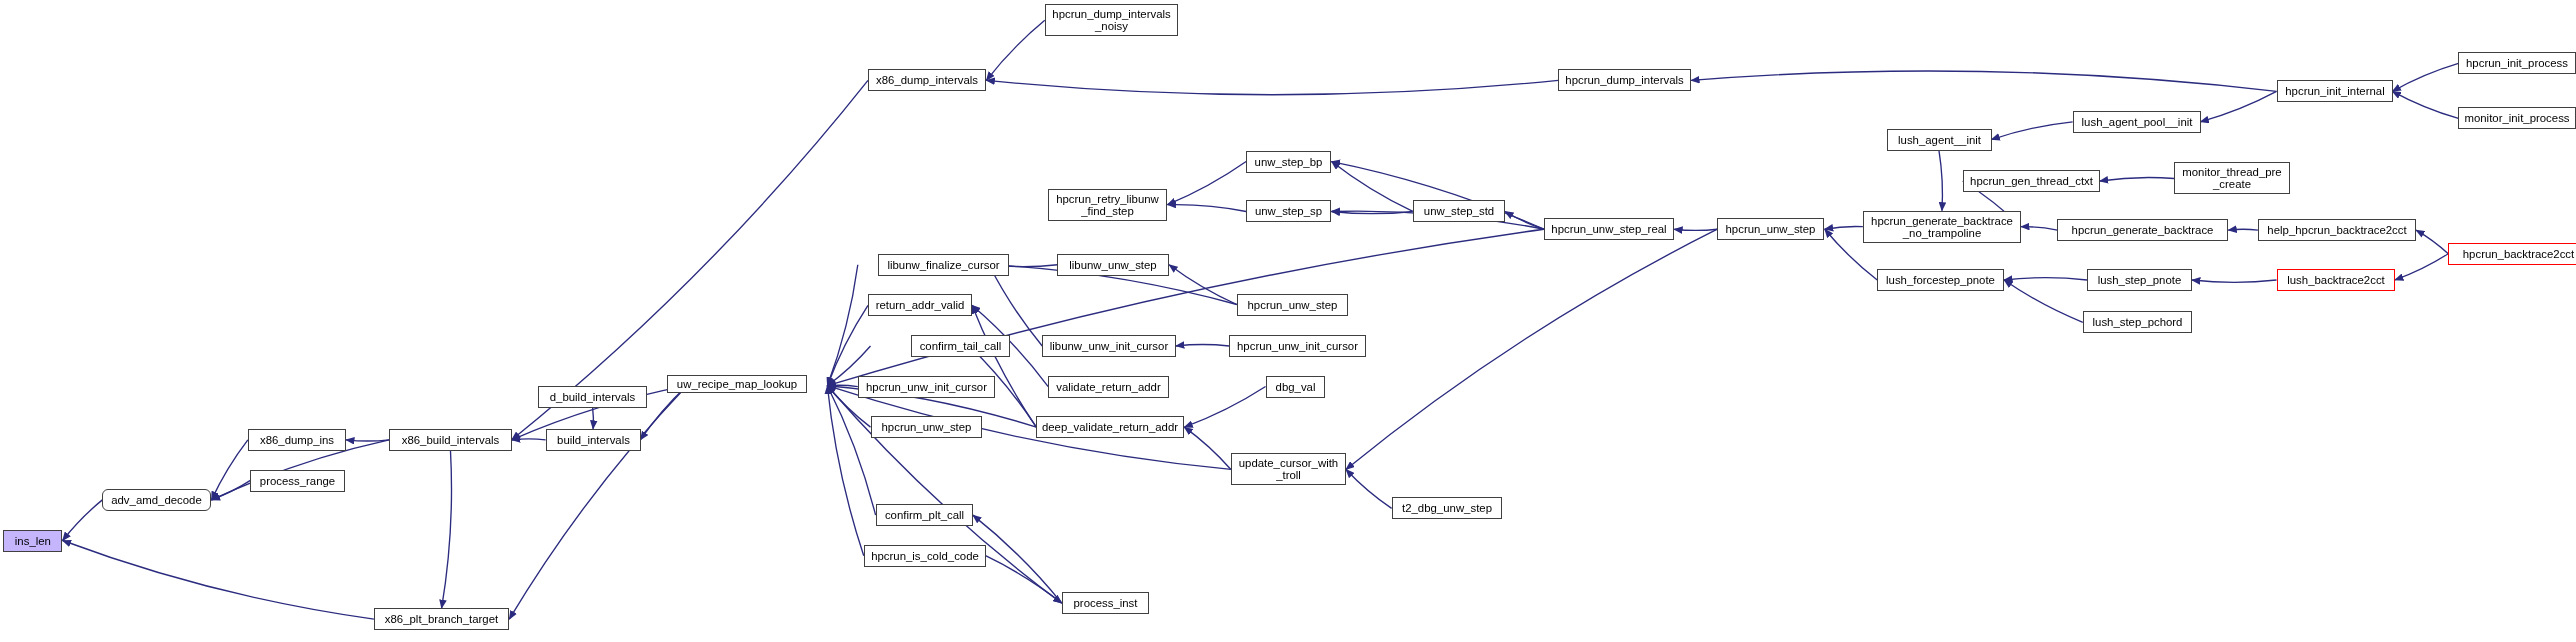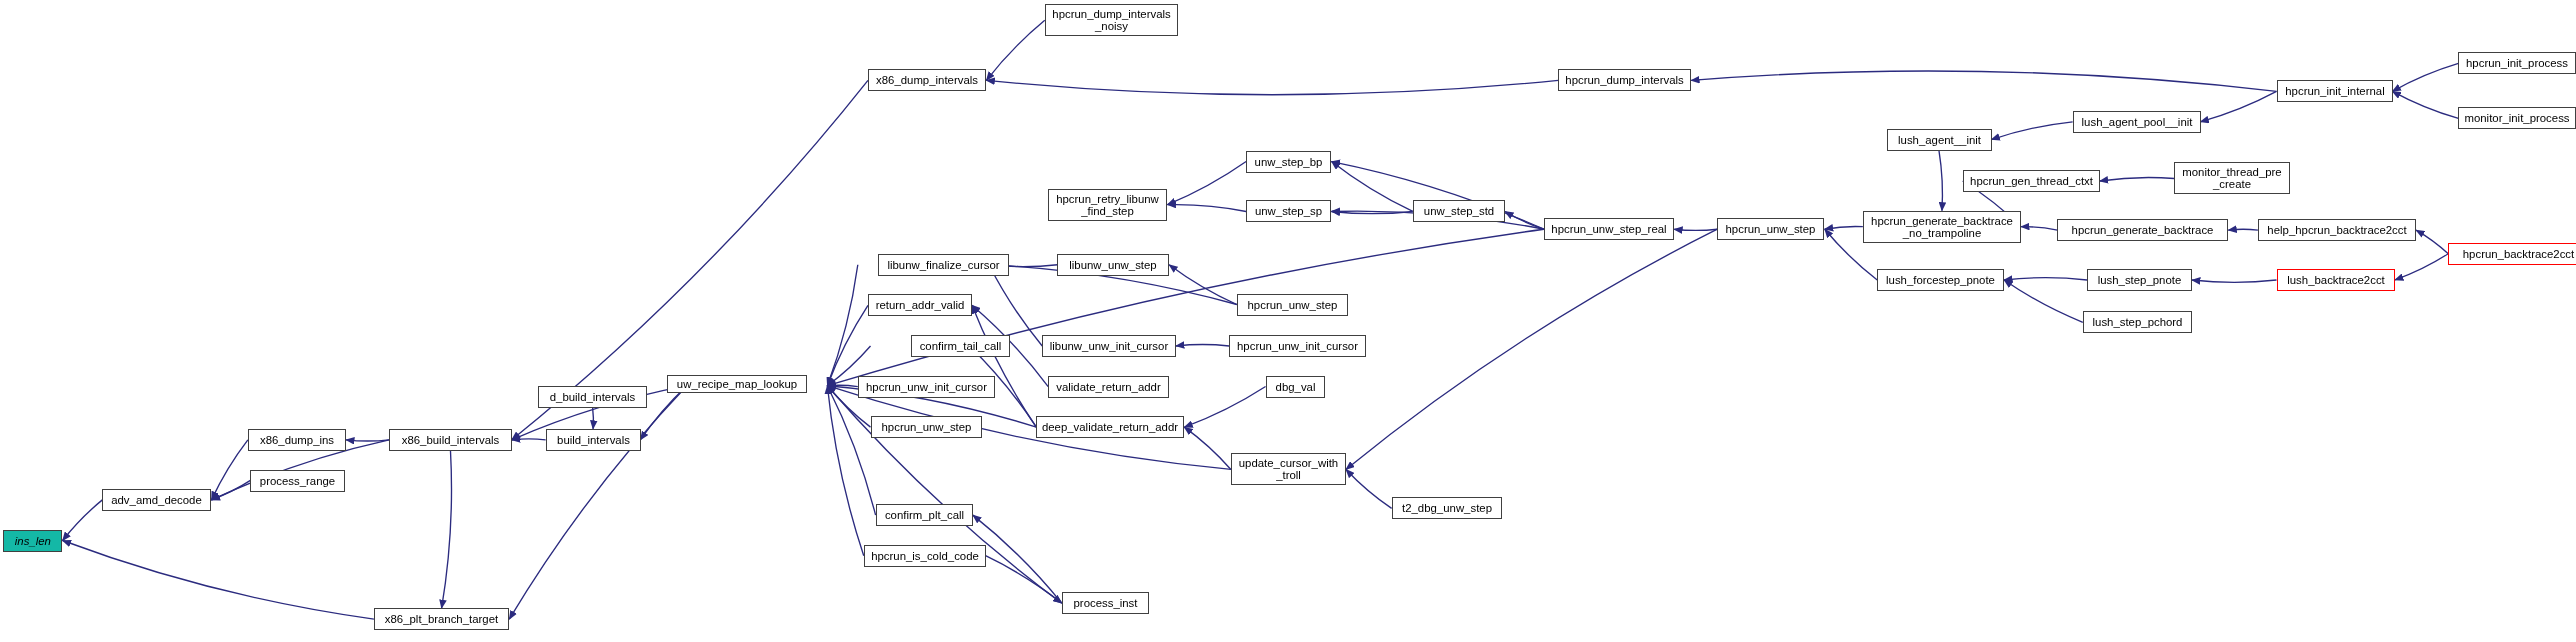--- a/index.html
+++ b/index.html
@@ -29,23 +29,22 @@
     text-align:center;
     font-family:"Liberation Sans", sans-serif;
     font-size:11.4px;
     line-height:12px;
     color:#000000;
     white-space:pre;
     letter-spacing:0px;
     cursor:default;
   }
   .node.focus{
-    background:#14b8a6;
+    background:#c4b5fd;
     border-color:#404040;
-    font-style:italic;
   }
   .node.hot{
     border:0.8px solid #ff0000;
     background:#ffffff;
   }
 </style>
 </head>
 <body>
 
 <div id="graph">
@@ -118,21 +117,21 @@
         <path d="M2691,108 Q2647.98,130.95 2601,144" marker-end="url(#arrow)"></path>
         <path d="M2906,75 Q2865.185,87.21000000000001 2828,108" marker-end="url(#arrow)"></path>
         <path d="M2906,140 Q2865.24,128.29 2828,108" marker-end="url(#arrow)"></path>
         <path d="M2691,108 Q2345.638615643979,67.50599802819231 1999,95" marker-end="url(#arrow)"></path>
         <path d="M1842,95 Q1504,129 1166,95" marker-end="url(#arrow)"></path>
         <path d="M1235,24 Q1196.595,55.705 1166,95" marker-end="url(#arrow)"></path>
       </g>
   </svg>
   <div id="node-layer">
       <div class="node focus" style="left: 3.4px; top: 530px; width: 59px; height: 22px;">ins_len</div>
-      <div class="node" style="left: 102px; top: 489px; width: 109px; height: 22px;">adv_amd_decode</div>
+      <div class="node" style="left: 102px; top: 489px; width: 109px; height: 22px; border-radius: 6px;">adv_amd_decode</div>
       <div class="node" style="left: 248px; top: 429px; width: 98px; height: 22px;">x86_dump_ins</div>
       <div class="node" style="left: 250px; top: 470px; width: 95px; height: 22px;">process_range</div>
       <div class="node" style="left: 389px; top: 429px; width: 123px; height: 22px;">x86_build_intervals</div>
       <div class="node" style="left: 374px; top: 608px; width: 135px; height: 22px;">x86_plt_branch_target</div>
       <div class="node" style="left: 538px; top: 386px; width: 109px; height: 22px;">d_build_intervals</div>
       <div class="node" style="left: 546px; top: 429px; width: 95px; height: 22px;">build_intervals</div>
       <div class="node" style="left: 667px; top: 375px; width: 140px; height: 18px;">uw_recipe_map_lookup</div>
       <div class="node" style="left: 871px; top: 335px; width: 99px; height: 22px; margin-left: 40px;">confirm_tail_call</div>
       <div class="node" style="left: 868px; top: 294px; width: 104px; height: 22px;">return_addr_valid</div>
       <div class="node" style="left: 858px; top: 254px; width: 131px; height: 22px; margin-left: 20px;">libunw_finalize_cursor</div>

